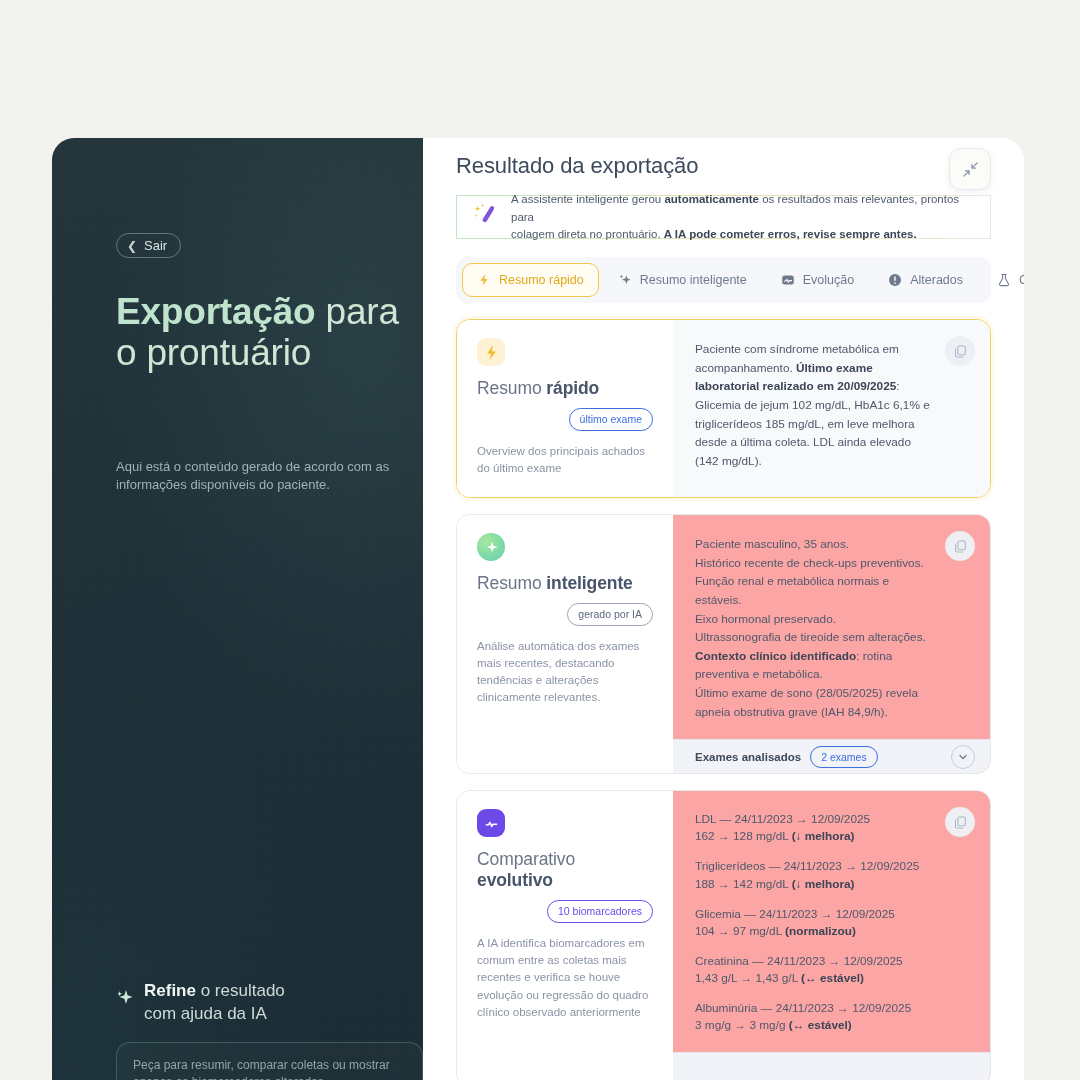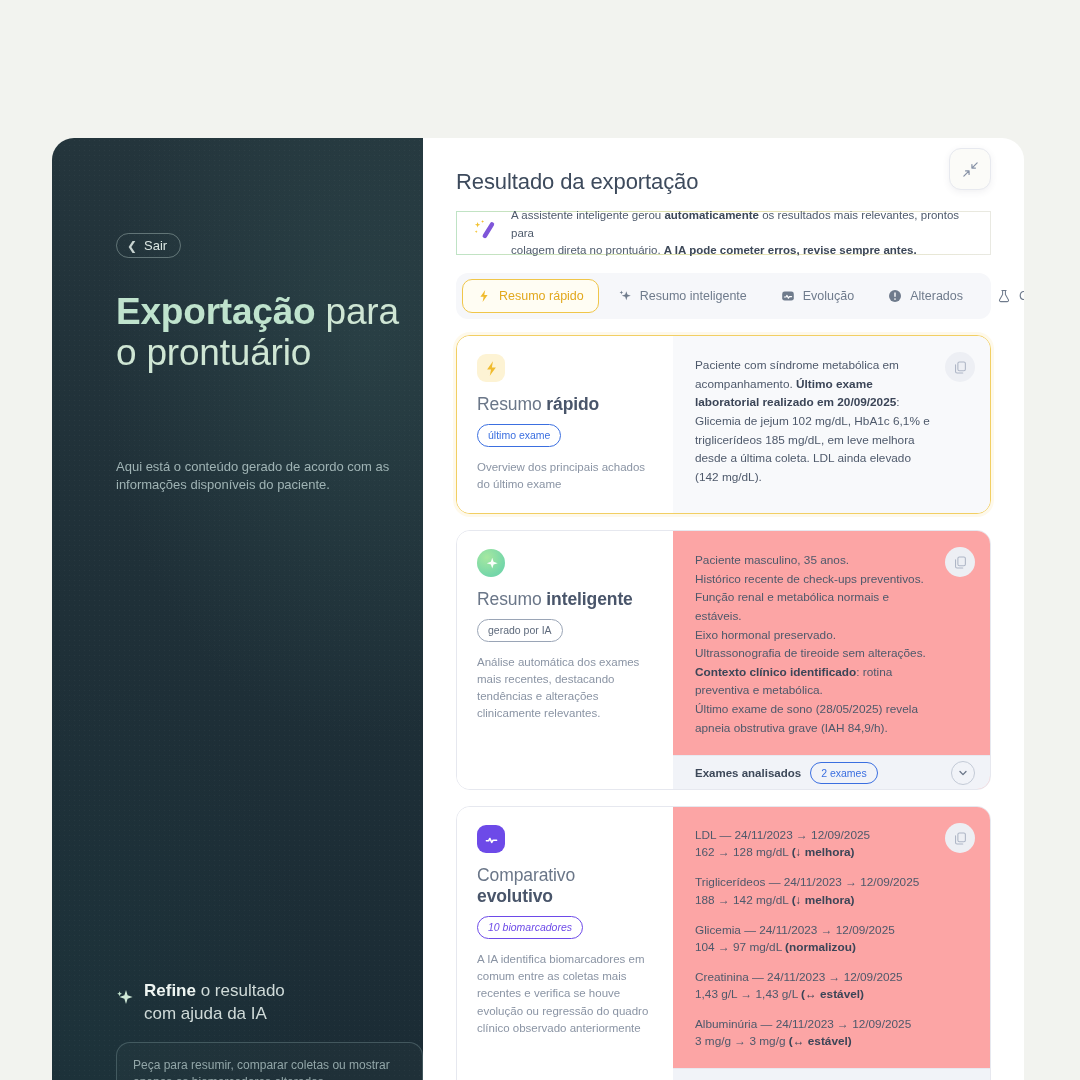--- a/index.html
+++ b/index.html
@@ -103,21 +103,21 @@
   .collapse-btn {
     position:absolute; right: 33px; top: 10px;
     width: 42px; height: 42px; border-radius: 12px;
     background: #fbfbf8;
     border: 1px solid #e7e9ef;
     box-shadow: 0 2px 7px rgba(60,70,90,.08);
     display:flex; align-items:center; justify-content:center;
     cursor:pointer;
   }
   .page-title {
-    padding-top: 31px;
+    padding-top: 15px;
     font-size: 22px; font-weight: 400; color: #3d4a5c;
     letter-spacing: -0.1px;
   }
 
   .ai-banner {
     margin-top: 16px;
     display: flex; align-items: center; gap: 12px;
     border: 1px solid;
     border-image: linear-gradient(90deg,#bfe3c5,#e4e0a8,#e9e9e2) 1;
     border-radius: 30px;
@@ -193,31 +193,31 @@
   .badge-icon.amber  { background: #fdf3d4; }
   .badge-icon.green  { background: radial-gradient(circle at 35% 30%, #a6e8a0, #74d6a9 70%); border-radius: 50%; }
   .badge-icon.purple { background: #6d4ae8; }
 
   .card-title {
     font-size: 17.5px; color: #6a7688; font-weight: 400;
     letter-spacing: -0.1px; margin-bottom: 9px;
   }
   .card-title b { font-weight: 700; color: #49556a; }
 
-  .pill-row { display:flex; gap: 7px; flex-wrap: wrap; margin-bottom: 12px; }
+  .pill-row { display:flex; gap: 7px; flex-wrap: wrap; margin-bottom: 12px; justify-content: flex-end; }
   .pill {
     display:inline-block;
     font-size: 10.5px; line-height: 1;
     padding: 5px 10px;
     border-radius: 12px;
     border: 1px solid;
   }
   .pill.blue   { color:#3b6fe0; border-color:#3b6fe0; }
   .pill.gray   { color:#5e6a7c; border-color:#9aa5b6; }
-  .pill.purple { color:#6d4ae8; border-color:#6d4ae8;font-style:italic; }
+  .pill.purple { color:#6d4ae8; border-color:#6d4ae8; }
 
   .card-desc {
     font-size: 11.5px; line-height: 1.5; color: #8a94a4;
     width: 176px;
   }
 
   .card-text {
     font-size: 11.8px; line-height: 1.58; color: #4e596b;
   }
   .card-text b { font-weight: 700; color: #3b4557; }

